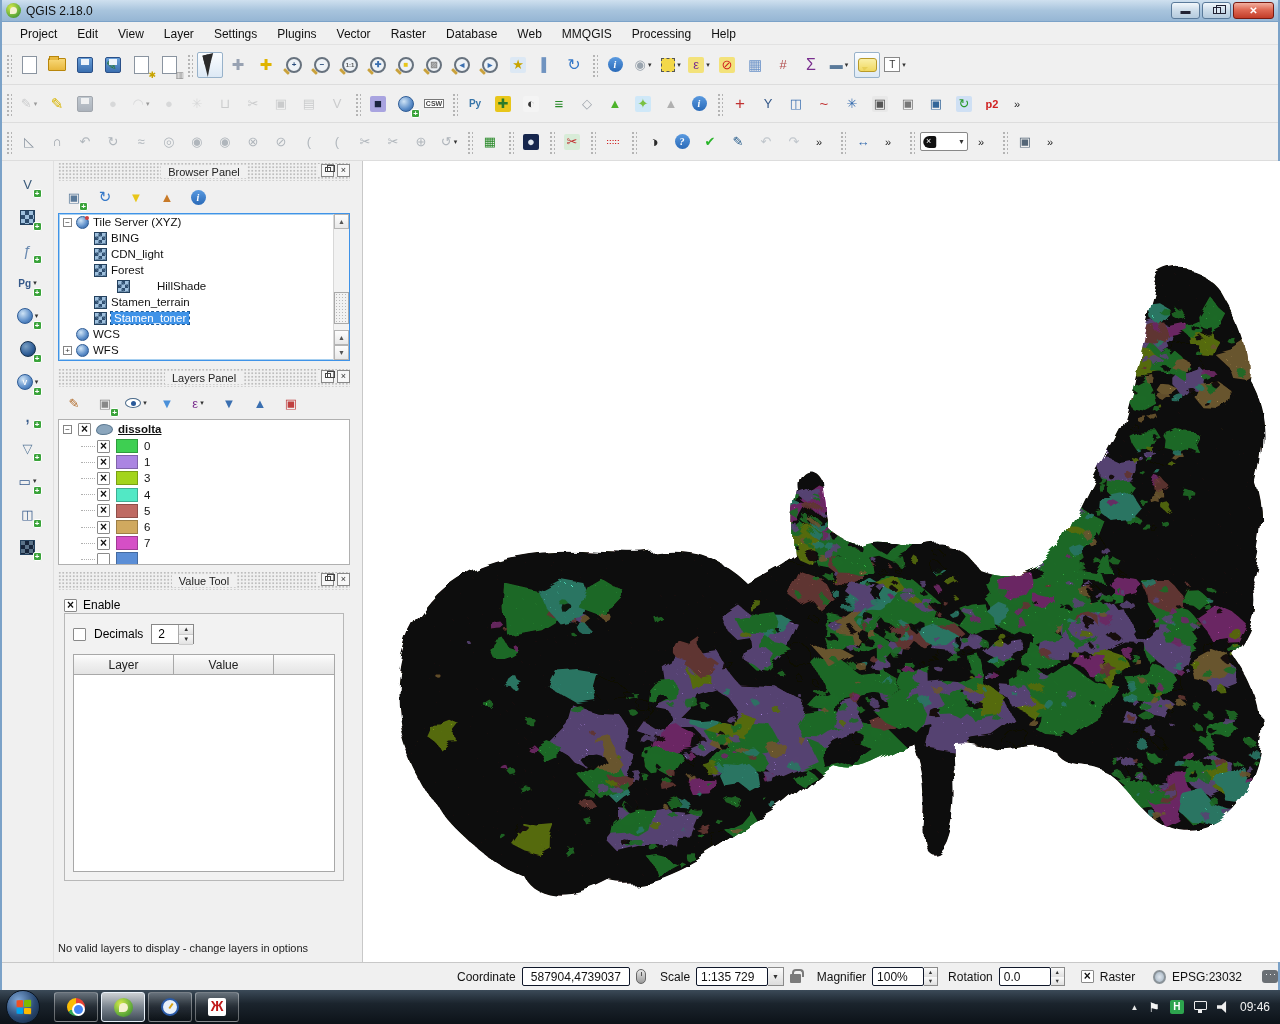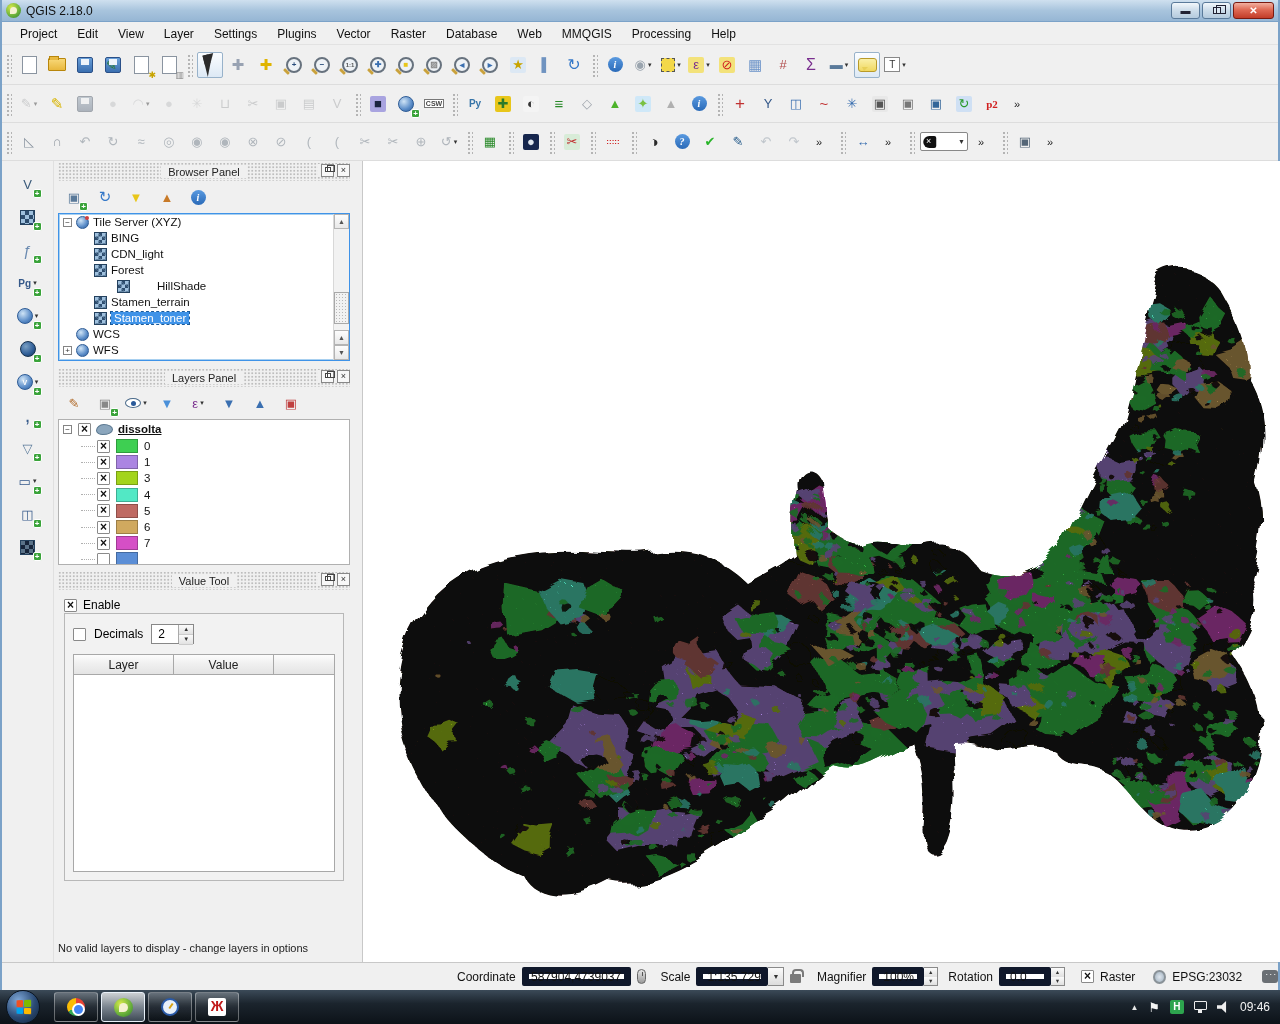--- a/index.html
+++ b/index.html
@@ -115,21 +115,21 @@
   .vt-table { margin-top:10px; border:1px solid #a8a8a8; background:#fff; height:218px;}
   .vt-thead { display:flex; }
   .vt-th { height:20px; background:linear-gradient(#fdfdfd,#f0f0f0 45%,#e4e4e4); border-right:1px solid #a8a8a8; border-bottom:1px solid #a8a8a8; display:flex; align-items:center; justify-content:center; font-size:12px; color:#222;}
   #vt-message { position:absolute; left:4px; top:372px; font-size:11px; color:#222; }
 
   
   #map-canvas { position:absolute; left:360px; top:161px; width:920px; height:801px; background:#fff; border-left:1px solid #c8c8c8;}
 
   
   #statusbar { position:absolute; left:0; top:962px; width:100%; height:28px; background:#f0f0f0; border-top:1px solid #c8c8c8; display:flex; align-items:center; gap:6px; padding-left:455px; font-size:12px; color:#111;}
-  .sb-box { background:#fff; border:7px solid #0f172a; height:19px; display:flex; align-items:center; justify-content:center; border-radius:2px;}
+  .sb-box { background:#fff; border:1px solid #0f172a; height:19px; display:flex; align-items:center; justify-content:center; border-radius:2px;}
   .sb-combo-btn { width:16px; height:19px; border:1px solid #8a8a8a; border-left:none; background:linear-gradient(#fbfbfb,#dcdcdc); font-size:7px; display:flex; align-items:center; justify-content:center; color:#333;}
   .sb-spin { display:flex; }
   .sb-arrows { display:flex; flex-direction:column; width:14px; height:19px; border:1px solid #8a8a8a; border-left:none;}
   .sb-arrows span{flex:1;font-size:5.5px;line-height:8px;text-align:center;background:linear-gradient(#fbfbfb,#e0e0e0);color:#333;}
   .lock { width:12px; height:9px; background:#7a7a7a; border-radius:1px; position:relative; margin-top:4px;}
   .lock::before{content:"";position:absolute;left:2px;top:-5px;width:8px;height:6px;border:2px solid #7a7a7a;border-bottom:none;border-radius:4px 4px 0 0;}
   .mouseico { width:11px; height:15px; background:linear-gradient(#e8e8e8,#9a9a9a); border:1px solid #666; border-radius:5px 5px 5px 5px; position:relative;}
   .mouseico::after{content:"";position:absolute;left:4px;top:2px;width:1px;height:4px;background:#555;}
   .crsglobe { width:14px; height:14px; border-radius:50%; border:2px solid #8a9298; background:radial-gradient(#dfe6ee,#9fb0be); }
   .msgbubble { width:18px; height:13px; background:#6a6f74; border-radius:3px; position:relative; margin-left:14px;}
@@ -401,21 +401,21 @@
       <span class="tbi">
         <span class="glyphbox" style="color: rgb(119, 119, 119);">▣</span>
       </span>
       <span class="tbi">
         <span class="glyphbox" style="color: rgb(51, 102, 153);">▣</span>
       </span>
       <span class="tbi">
         <span class="glyphbox" style="color: rgb(42, 154, 42); background: rgb(207, 224, 244); width: 16px; height: 16px;">↻</span>
       </span>
       <span class="tbi">
-        <span class="k-text" style="color: rgb(208, 32, 32); font-size: 11px; font-family: Liberation Serif, serif;">p2</span>
+        <span class="k-text" style="color: rgb(208, 32, 32); font-size: 11px;">p2</span>
       </span>
       <span class="tbi">
         <span class="k-ovf">»</span>
       </span>
     </div>
   <div id="toolbar3" class="toolbar">
       <span class="tbsep"></span>
       <span class="tbi">
         <span class="glyphbox" style="color: rgb(138, 148, 160);">◺</span>
       </span>

